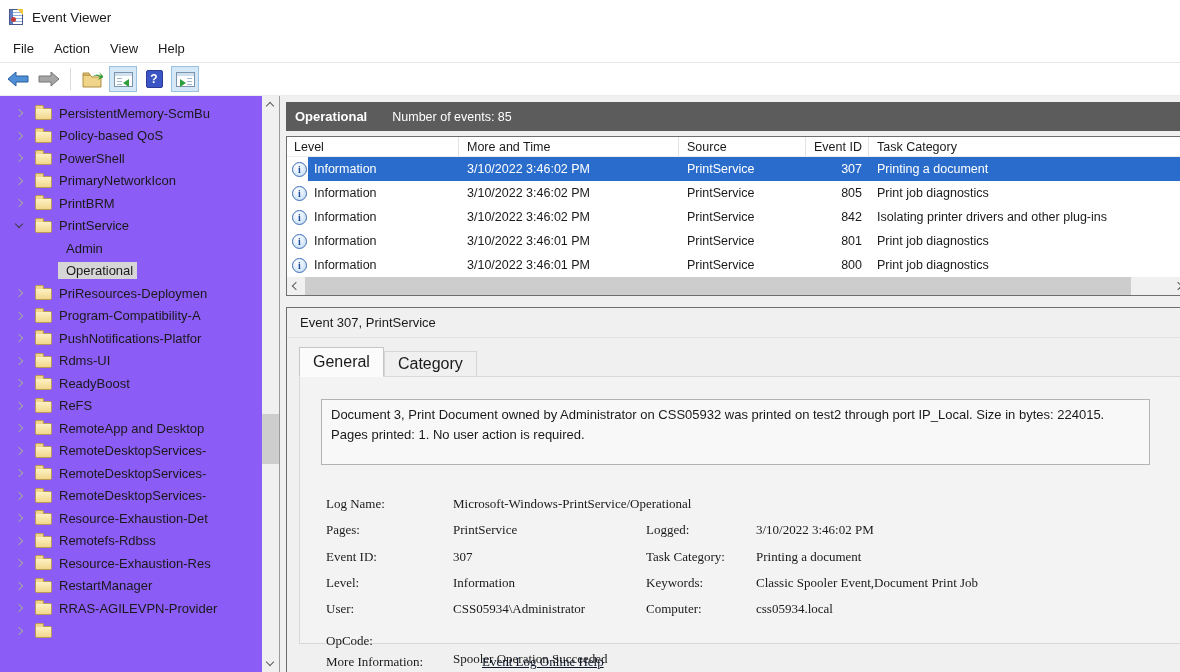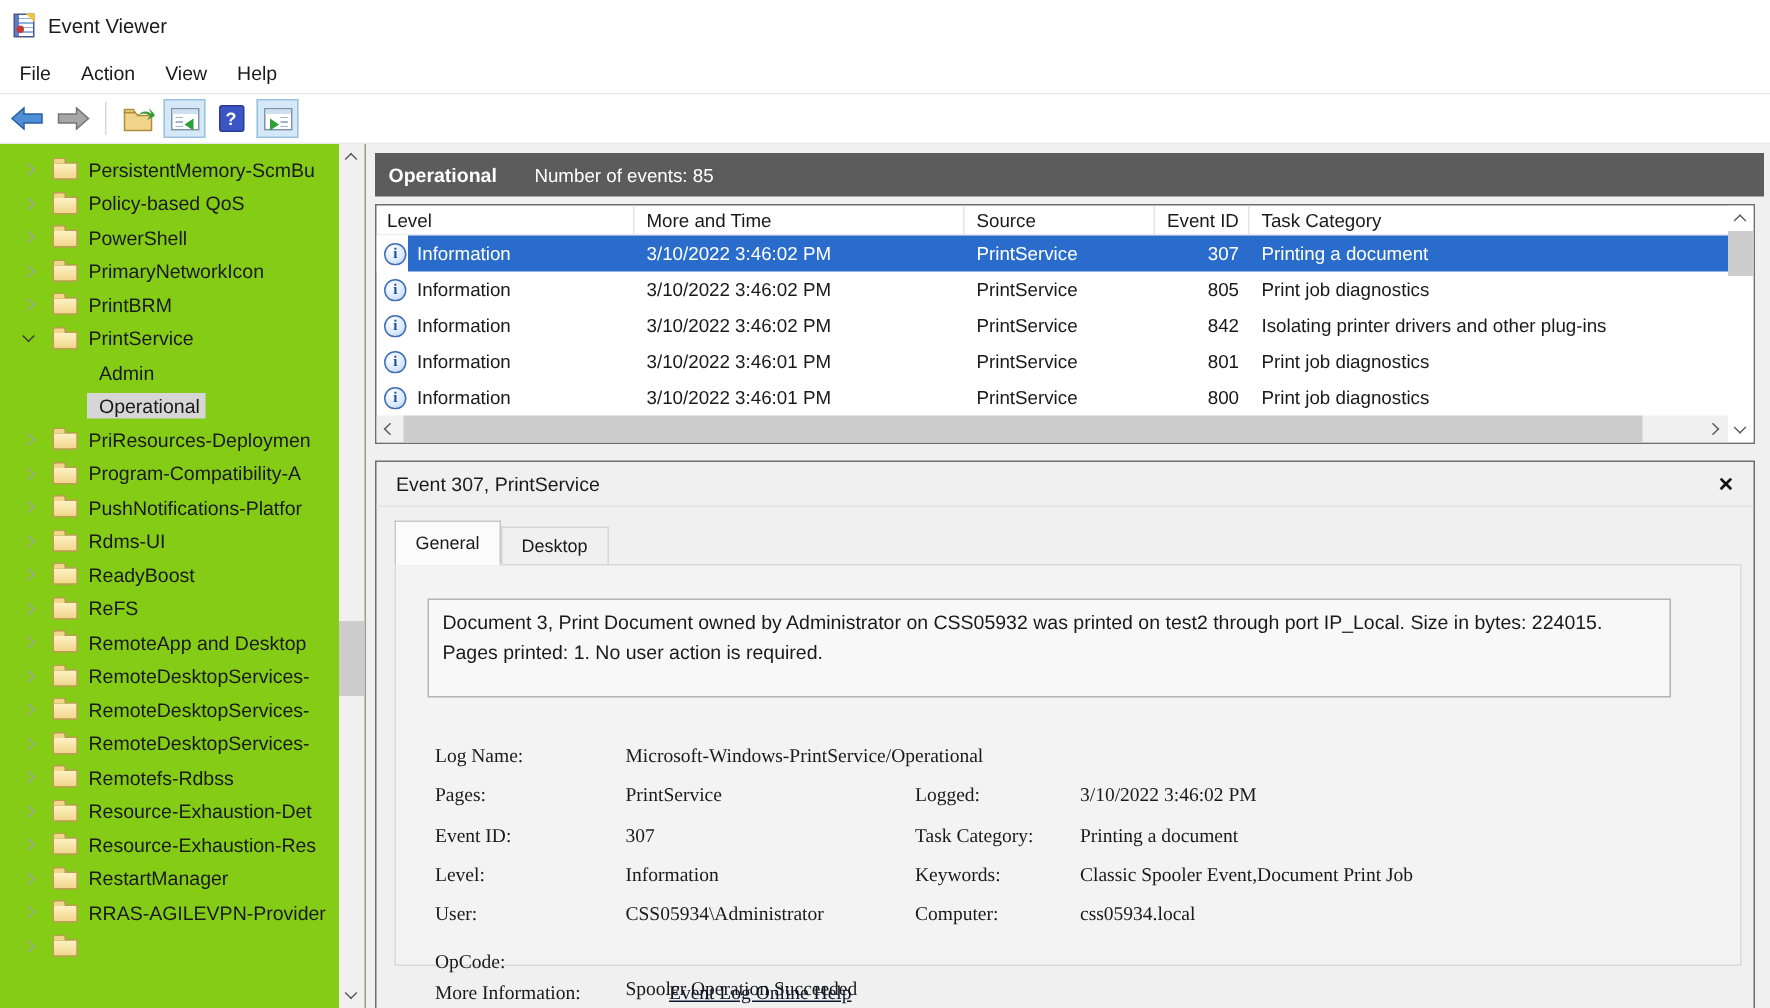--- a/index.html
+++ b/index.html
@@ -45,21 +45,21 @@
   .winicon .tri { position:absolute; top:6px; width:0; height:0; }
   .winicon .tri.left  { right:3px; border-top:4px solid rgba(0,0,0,0); border-bottom:4px solid rgba(0,0,0,0); border-right:6px solid #2e9e3a; }
   .winicon .tri.right { left:3px;  border-top:4px solid rgba(0,0,0,0); border-bottom:4px solid rgba(0,0,0,0); border-left:6px solid #2e9e3a; }
   .winicon.rightpane::after { content:""; position:absolute; right:2px; top:5px; width:5px; height:8px;
                background:repeating-linear-gradient(180deg,#9fb6cc 0 1px, rgba(0,0,0,0) 1px 3px); }
 
   
   .content { position:relative; display:flex; height:576px; }
 
   
-  .sidebar { position:relative; width:244px; flex:none; background:#84cc16;
+  .sidebar { position:relative; width:280px; flex:none; background:#8b5cf6;
              border-right:1px solid #9a9a9a; }
   .tree { position:absolute; left:0; right:17px; top:0; bottom:0; overflow:hidden; padding-top:6px; }
   .tree-row { height:22.5px; display:flex; align-items:center; padding-left:12px; white-space:nowrap; }
   .tree-row.child { padding-left:58px; }
   .chevron { width:16px; height:16px; flex:none; position:relative; margin-right:6px; }
   .chevron.collapsed::before { content:""; position:absolute; left:4px; top:5px; width:5px; height:5px;
       border-top:1.4px solid #a4a4a4; border-right:1.4px solid #a4a4a4; transform:rotate(45deg); }
   .chevron.expanded::before { content:""; position:absolute; left:4px; top:3px; width:5px; height:5px;
       border-top:1.4px solid #3d3d3d; border-right:1.4px solid #3d3d3d; transform:rotate(135deg); }
   .label-wrap { display:flex; align-items:center; padding:1px 4px 1px 1px; }
@@ -119,21 +119,21 @@
   .h-scrollbar .scroll-arrow.right::before { top:6px; left:4px; transform:rotate(45deg); }
   .h-thumb { position:absolute; top:0; left:18px; right:57px; height:18px; background:#cdcdcd; }
 
   
   .event-panel { margin-top:11px; width:920px; height:200%; border:1px solid #6e6e6e;
                  background:#f0f0f0; }
   .ev-header { height:30px; display:flex; align-items:center; padding:0 13px; font-size:13px;
                border-bottom:1px solid #e3e3e3; }
   .close-x { margin-left:auto; font-weight:bold; font-size:13px; color:#111; cursor:default; }
   .tabs { display:flex; margin:9px 0 0 12px; position:relative; z-index:2; align-items:flex-end; }
-  .tab { height:25px; padding:0 13px; display:flex; align-items:center; font-size:12px;
+  .tab { height:25px; padding:0 13px; display:flex; align-items:center; font-size:16px;
          background:#f0f0f0; border:1px solid #d6d6d6; border-bottom:none; }
   .tab.active { background:#fbfbfb; height:29px; border:1px solid #c6c6c6; border-bottom:none;
                 position:relative; }
   .tab.active::after { content:""; position:absolute; left:0; right:0; bottom:-1px; height:2px; background:#fbfbfb; }
   .tab-content { margin:0 8px 0 12px; border:1px solid #d9d9d9; background:#f3f3f3;
                  height:268px; padding-top:22px; position:relative; }
   .desc-box { margin:0 46px 0 21px; border:1px solid #b2b2b7; background:#f8f8f8;
               padding:5px 9px; min-height:66px; font-size:13px; line-height:1.5; }
   .fields { margin:26px 0 0 26px; }
   .f-row { display:grid; grid-template-columns:127px 193px 110px auto; height:26.3px;
@@ -343,29 +343,29 @@
             <span class="label-wrap">
               <span class="ticon folder"></span>
               <span class="tree-label">RemoteDesktopServices-</span>
             </span>
           </div>
 
           <div class="tree-row">
             <span class="chevron collapsed"></span>
             <span class="label-wrap">
               <span class="ticon folder"></span>
+              <span class="tree-label">Resource-Exhaustion-Det</span>
+            </span>
+          </div>
+
+          <div class="tree-row">
+            <span class="chevron collapsed"></span>
+            <span class="label-wrap">
+              <span class="ticon folder"></span>
               <span class="tree-label">Remotefs-Rdbss</span>
-            </span>
-          </div>
-
-          <div class="tree-row">
-            <span class="chevron collapsed"></span>
-            <span class="label-wrap">
-              <span class="ticon folder"></span>
-              <span class="tree-label">Resource-Exhaustion-Det</span>
             </span>
           </div>
 
           <div class="tree-row">
             <span class="chevron collapsed"></span>
             <span class="label-wrap">
               <span class="ticon folder"></span>
               <span class="tree-label">Resource-Exhaustion-Res</span>
             </span>
           </div>
@@ -487,21 +487,21 @@
         </div>
       </div>
 
       <div class="event-panel">
         <div class="ev-header">
           <span>Event 307, PrintService</span>
           <span class="close-x">✕</span>
         </div>
         <div class="tabs">
           <div class="tab active">General</div>
-          <div class="tab">Desktop</div>
+          <div class="tab">Category</div>
         </div>
         <div class="tab-content">
           <div class="desc-box">Document 3, Print Document owned by Administrator on CSS05932 was printed on test2 through port IP_Local.  Size in bytes: 224015. Pages printed: 1. No user action is required.</div>
           <div class="fields">
             <div class="f-row">
               <span class="f-label">Log Name:</span>
               <span class="f-value f-span">Microsoft-Windows-PrintService/Operational</span>
             </div>
             <div class="f-row">
               <span class="f-label">Pages:</span>

